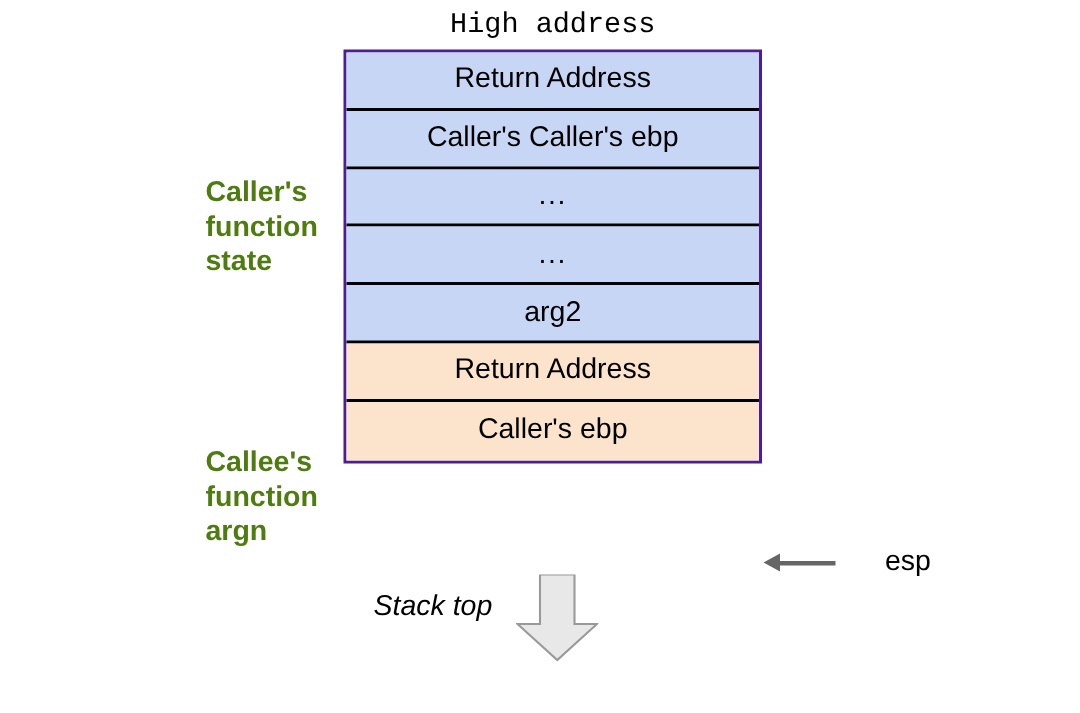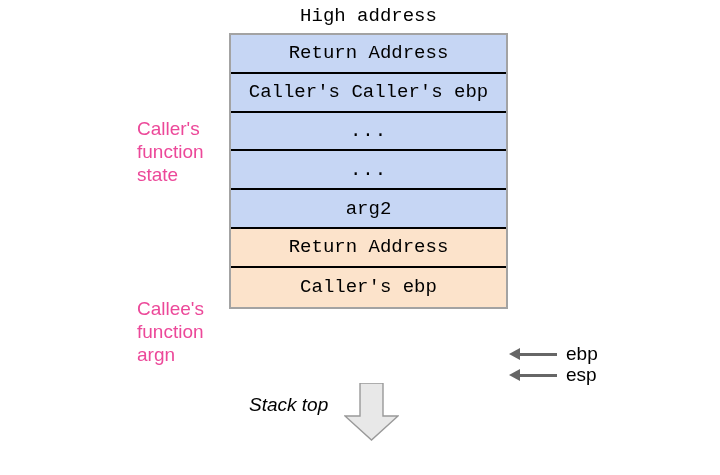--- a/index.html
+++ b/index.html
@@ -50,23 +50,22 @@
     text-align: left;
     font-style: italic;
   }
 
   
   .stack-box {
     position: absolute;
     left: 229px;
     top: 33px;
     width: 279px;
-    border: 2px solid #a3a3a3;
+    border: 2px solid #4c1d95;
     box-sizing: border-box;
-    font-family: Liberation Mono, monospace;
   }
   .stack-row {
     height: 38.8px;
     box-sizing: border-box;
     border-bottom: 2px solid #000000;
     display: flex;
     align-items: center;
     justify-content: center;
     font-size: 19px;
     line-height: 20px;
@@ -89,44 +88,45 @@
   .stack-row .cell-text.ellipsis {
     font-size: 19px;
     letter-spacing: 1px;
   }
 
   
   .group-label {
     position: absolute;
     font-size: 19px;
     line-height: 23px;
-    color: #ec4899;
+    color: #4d7c0f;
     text-align: left;
     white-space: pre-line;
+    font-weight: bold;
   }
   #caller-state-label {
     left: 137px;
     top: 117px;
     width: 92px;
   }
   #callee-state-label {
     left: 137px;
     top: 297px;
     width: 92px;
   }
 
   
   .reg-pointer {
     position: absolute;
     height: 20px;
     display: flex;
     align-items: center;
   }
   #ebp-pointer { left: 509px; top: 344px; }
-  #esp-pointer { left: 509px; top: 365px; }
+  #esp-pointer { left: 509px; top: 365px; gap: 24px; }
 
   .reg-arrow {
     position: relative;
     width: 48px;
     height: 12px;
     display: block;
   }
   .reg-arrow .shaft {
     position: absolute;
     left: 10px;
@@ -194,27 +194,20 @@
   </div>
 
   <div class="group-label" id="caller-state-label">Caller's
 function
 state</div>
 
   <div class="group-label" id="callee-state-label">Callee's
 function
 argn</div>
 
-  <div class="reg-pointer" id="ebp-pointer">
-    <span class="reg-arrow">
-      <span class="head"></span>
-      <span class="shaft"></span>
-    </span>
-    <span class="reg-label">ebp</span>
-  </div>
 
   <div class="reg-pointer" id="esp-pointer">
     <span class="reg-arrow">
       <span class="head"></span>
       <span class="shaft"></span>
     </span>
     <span class="reg-label">esp</span>
   </div>
 
   <div class="caption" id="stack-top-label">Stack top</div>

